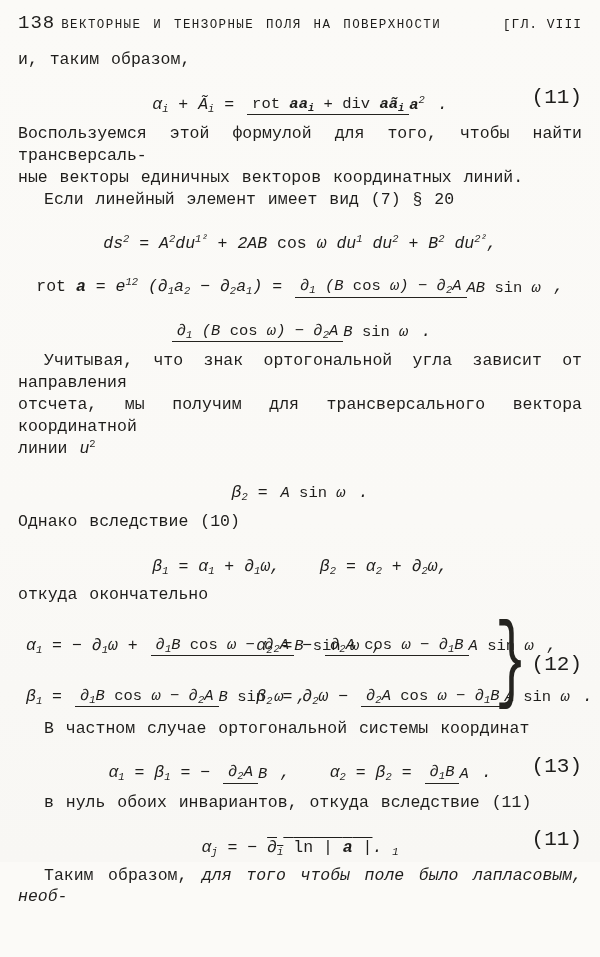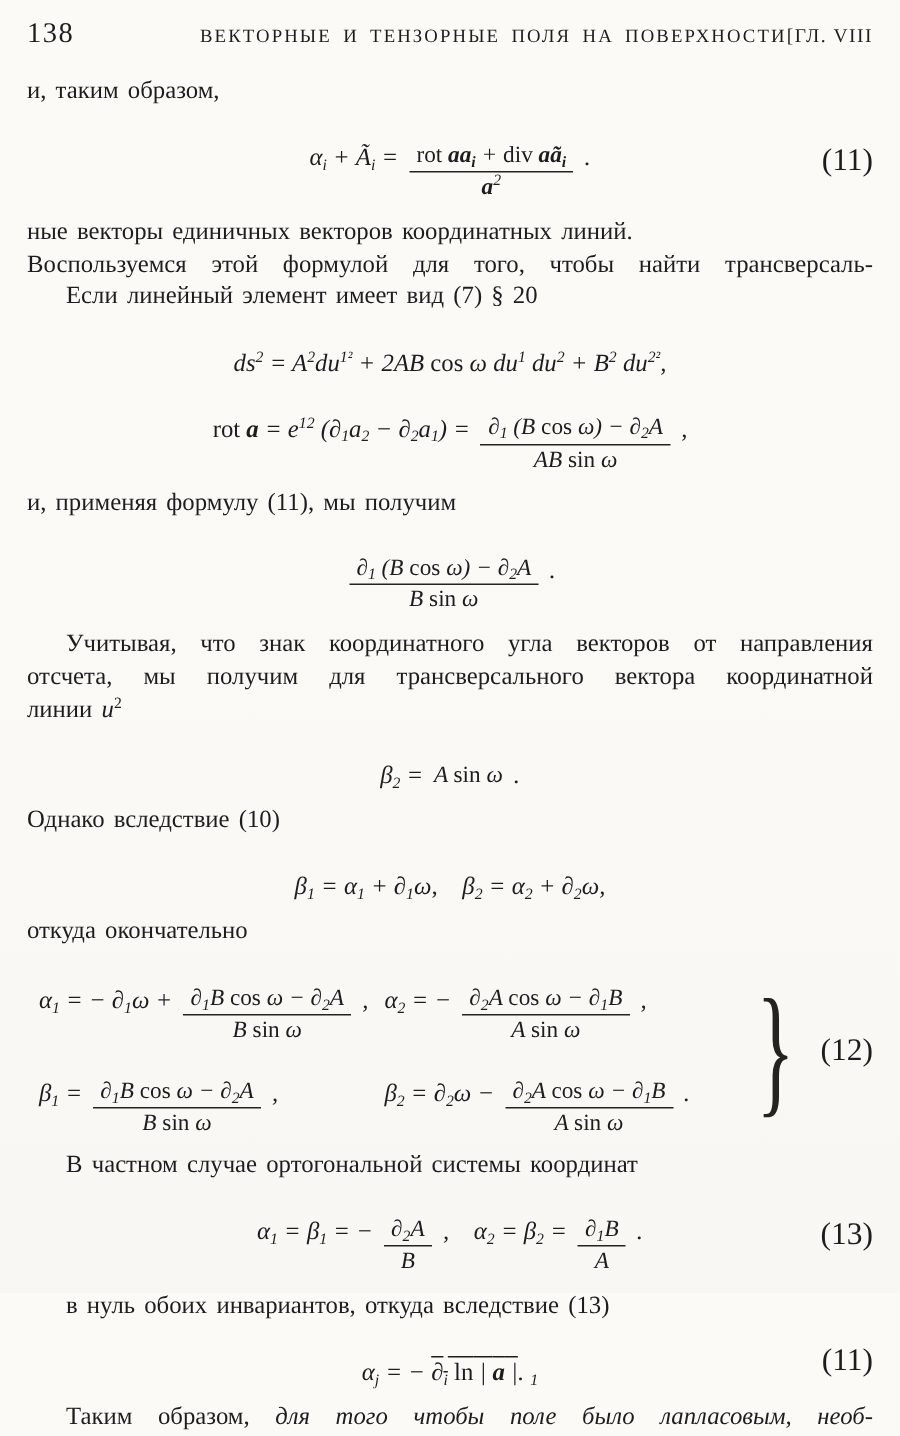--- a/index.html
+++ b/index.html
@@ -1,42 +1,42 @@
 <!DOCTYPE html>
 <html><head>
 <meta charset="utf-8">
 <style>
   html,body{margin:0;padding:0;width:600px;height:957px;overflow:hidden;background:#fbfaf7;}
   .page{
     box-sizing:border-box;width:600px;height:862px;
     padding:12px 18px 0 18px;
-    font-family:Liberation Serif, serif;
+    font-family:Liberation Mono, monospace;
     color:#1e1d1b;
     background:linear-gradient(180deg,#fbfaf7 0%, #faf9f6 60%, #f8f7f4 100%);
   }
   
   .header{display:flex;align-items:baseline;margin-bottom:15px;}
   .pageno{font-size:19px;letter-spacing:1px;}
-  .rtitle{flex:1;text-align:right;font-size:12.5px;letter-spacing:1.4px;word-spacing:3px;padding-left:6px;}
+  .rtitle{flex:1;text-align:left;font-size:12.5px;letter-spacing:1.4px;word-spacing:3px;padding-left:6px;}
   .chap{font-size:13px;letter-spacing:1px;}
   
   .para{margin:0;}
   .pline{font-size:16.5px;line-height:21.8px;text-align:justify;text-align-last:justify;word-spacing:2px;}
   .pline.last{text-align-last:left;}
   .indent .pline:first-child{text-indent:26px;}
   .mt6{margin-top:6px;} .mt8{margin-top:8px;}
   i{font-style:italic;}
   
   .dformula{position:relative;display:flex;justify-content:center;align-items:center;
             margin:8px 0;font-size:16.5px;font-style:italic;min-height:24px;}
   .frow{display:inline-flex;align-items:flex-start;margin-top:16px;}
   .fseg{white-space:pre;}
   sub{font-size:10.5px;vertical-align:-3px;line-height:0;}
   sup{font-size:10.5px;vertical-align:6px;line-height:0;}
-  .frac{display:inline-flex;flex-direction:column;align-items:center;margin:0 3px;
+  .frac{display:inline-flex;flex-direction:row;align-items:center;margin:0 3px;
         font-size:15.5px;line-height:18.5px;}
   .num{border-bottom:1.3px solid #24231f;padding:0 5px 1px 5px;white-space:pre;}
   .den{padding-top:1px;white-space:pre;}
   .up{font-style:normal;}
   .ov{text-decoration:overline;}
   b{font-weight:bold;}
   .ftag{position:absolute;right:0;top:50%;transform:translateY(-50%);
         font-style:normal;font-size:21px;white-space:pre;}
   
   .eq12{position:relative;margin:10px 0 6px 0;padding:0 66px 0 8px;font-size:16.5px;font-style:italic;}
@@ -67,22 +67,22 @@
         <span class="frac">
           <span class="num"><span class="up">rot</span> <b>aa<sub>i</sub></b> + <span class="up">div</span> <b>aã<sub>i</sub></b></span>
           <span class="den"><b>a</b><sup>2</sup></span>
         </span>
         <span class="fseg"> .</span>
       </span>
       <span class="ftag">(11)</span>
     </div>
 
   <div class="para">
+      <div class="pline">Воспользуемся этой формулой для того, чтобы найти трансверсаль-</div>
       <div class="pline last">ные векторы единичных векторов координатных линий.</div>
-      <div class="pline">Воспользуемся этой формулой для того, чтобы найти трансверсаль-</div>
     </div>
   <div class="para indent">
       <div class="pline last">Если линейный элемент имеет вид (7) § 20</div>
     </div>
 
   <div class="dformula">
       <span class="frow">
         <span class="fseg">ds<sup>2</sup> = A<sup>2</sup>du<sup>1²</sup> + 2AB <span class="up">cos</span> ω du<sup>1</sup> du<sup>2</sup> + B<sup>2</sup> du<sup>2²</sup>,</span>
       </span>
     </div>
@@ -92,36 +92,33 @@
       <span class="frow">
         <span class="fseg"><span class="up">rot</span> <b>a</b> = e<sup>12</sup> (∂<sub>1</sub>a<sub>2</sub> − ∂<sub>2</sub>a<sub>1</sub>) = </span>
         <span class="frac">
           <span class="num">∂<sub>1</sub> (B <span class="up">cos</span> ω) − ∂<sub>2</sub>A</span>
           <span class="den">AB <span class="up">sin</span> ω</span>
         </span>
         <span class="fseg"> ,</span>
       </span>
     </div>
 
-  <div class="para">
-      <div class="pline last">и, применяя формулу (11), мы получим</div>
-    </div>
 
   <div class="dformula">
       <span class="frow">
         <span class="frac">
           <span class="num">∂<sub>1</sub> (B <span class="up">cos</span> ω) − ∂<sub>2</sub>A</span>
           <span class="den">B <span class="up">sin</span> ω</span>
         </span>
         <span class="fseg"> .</span>
       </span>
     </div>
 
   <div class="para indent mt6">
-      <div class="pline">Учитывая, что знак координатного угла векторов от направления</div>
+      <div class="pline">Учитывая, что знак ортогональной угла зависит от направления</div>
       <div class="pline">отсчета, мы получим для трансверсального вектора координатной</div>
       <div class="pline last">линии <i>u</i><sup>2</sup></div>
     </div>
 
   <div class="dformula">
       <span class="frow">
         <span class="fseg">β<sub>2</sub> = </span>
         <span class="frac">
           <span class="den">A <span class="up">sin</span> ω</span>
         </span>
@@ -205,21 +202,21 @@
         <span class="frac">
           <span class="num">∂<sub>1</sub>B</span>
           <span class="den">A</span>
         </span>
         <span class="fseg"> .</span>
       </span>
       <span class="ftag">(13)</span>
     </div>
 
   <div class="para indent mt8">
-      <div class="pline last">в нуль обоих инвариантов, откуда вследствие (13)</div>
+      <div class="pline last">в нуль обоих инвариантов, откуда вследствие (11)</div>
     </div>
 
   <div class="dformula">
       <span class="frow">
         <span class="fseg">α<sub>j</sub> = − <span class="ov">∂<sub>i</sub> <span class="up">ln</span> | <b>a</b> |</span>. <sub>1</sub></span>
       </span>
       <span class="ftag">(11)</span>
     </div>
 
   <div class="para indent mt6">

